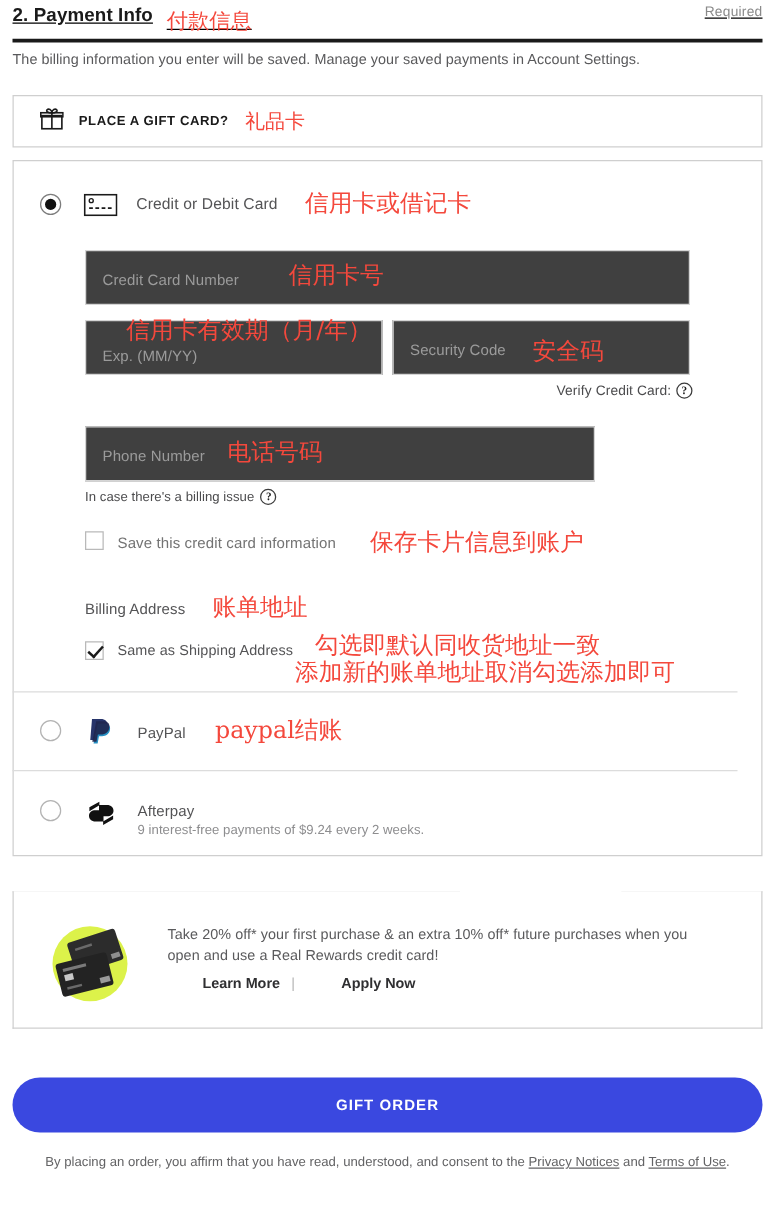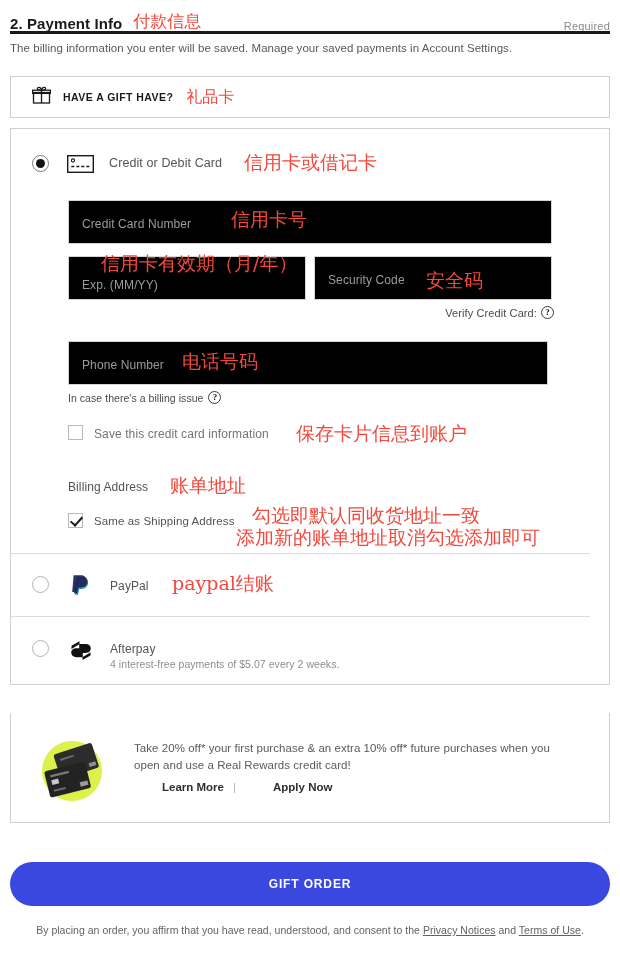--- a/index.html
+++ b/index.html
@@ -8,21 +8,21 @@
     width: 620px; height: 972px;
     background: #ffffff;
     font-family: "Liberation Sans", sans-serif;
     -webkit-font-smoothing: antialiased;
   }
   body { position: relative; overflow: hidden; }
 
   
   .section-head {
     position: absolute; left: 10px; top: 4px; width: 600px; height: 28px;
-    display: flex; align-items: flex-end;
+    display: flex; align-items: flex-start; text-decoration: underline;
   }
   .section-num {
     font-size: 15px; font-weight: bold; color: #1a1a1a; letter-spacing: .1px;
     white-space: nowrap;
   }
   .zh {
     color: #f4483c; font-family: "DejaVu Sans", sans-serif; font-weight: 400;
     white-space: nowrap; pointer-events: none;
   }
   .head-zh { font-size: 17px; margin-left: 11px; position: relative; top: 1px; }
@@ -73,33 +73,33 @@
   #cc-radio { left: 32px; top: 155px; }
   #cc-icon { position: absolute; left: 67px; top: 155px; width: 27px; height: 18px; }
   #cc-label {
     position: absolute; left: 109px; top: 156px;
     font-size: 12.5px; color: #545456; letter-spacing: .1px;
   }
   #cc-zh { position: absolute; left: 244px; top: 150px; font-size: 19px; }
 
   
   .fld {
-    position: absolute; border: 1px solid #d5d5d5; background: #000000;
+    position: absolute; border: 1px solid #d5d5d5; background: #404040;
   }
   .fld .ph {
     position: absolute; left: 13px; font-size: 12px; color: #9b9b9b;
     letter-spacing: .1px; white-space: nowrap;
   }
   #f-ccnum { left: 68px; top: 200px; width: 484px; height: 44px; }
   #f-ccnum .ph { top: 16px; }
   #f-exp   { left: 68px; top: 256px; width: 238px; height: 44px; }
   #f-exp .ph { top: 21px; }
   #f-cvv   { left: 314px; top: 256px; width: 238px; height: 44px; }
   #f-cvv .ph { top: 16px; }
-  #f-phone { left: 68px; top: 341px; width: 480px; height: 44px; }
+  #f-phone { left: 68px; top: 341px; width: 408px; height: 44px; }
   #f-phone .ph { top: 16px; }
 
   #ccnum-zh { position: absolute; left: 231px; top: 207px; font-size: 19px; }
   #exp-zh   { position: absolute; left: 101px; top: 251px; font-size: 19px; }
   #cvv-zh   { position: absolute; left: 426px; top: 268px; font-size: 19px; }
   #phone-zh { position: absolute; left: 182px; top: 349px; font-size: 19px; }
 
   #verify-row {
     position: absolute; right: 66px; top: 306px;
     display: flex; align-items: center; gap: 4px;
@@ -235,21 +235,21 @@
   <div class="gift-row">
     <span>
       <svg width="19" height="18" viewBox="0 0 19 18" aria-hidden="true">
         <rect x="1.5" y="6.5" width="16" height="10.5" fill="none" stroke="#1a1a1a" stroke-width="1.3"></rect>
         <rect x="0.6" y="4.2" width="17.8" height="3.2" fill="none" stroke="#1a1a1a" stroke-width="1.3"></rect>
         <line x1="9.5" y1="4.4" x2="9.5" y2="17" stroke="#1a1a1a" stroke-width="1.3"></line>
         <path d="M9.5 4.4 C9.5 1.6 6.8 0.6 5.6 1.9 C4.5 3.1 6.6 4.4 9.5 4.4Z" fill="none" stroke="#1a1a1a" stroke-width="1.2"></path>
         <path d="M9.5 4.4 C9.5 1.6 12.2 0.6 13.4 1.9 C14.5 3.1 12.4 4.4 9.5 4.4Z" fill="none" stroke="#1a1a1a" stroke-width="1.2"></path>
       </svg>
     </span>
-    <span class="gift-label">HAVE A GIFT HAVE?</span>
+    <span class="gift-label">PLACE A GIFT CARD?</span>
     <span class="zh gift-zh">礼品卡</span>
   </div>
 </div>
 
 <div class="box" id="payment-box"></div>
 
 <div class="radio checked" id="cc-radio"></div>
 <span id="cc-icon">
   <svg width="27" height="18" viewBox="0 0 27 18" aria-hidden="true">
     <rect x="0.7" y="0.7" width="25.6" height="16.6" fill="#fff" stroke="#1a1a1a" stroke-width="1.4"></rect>
@@ -315,21 +315,21 @@
 <span class="zh" id="pp-zh">paypal结账</span>
 
 <div class="opt-divider" id="div-afterpay"></div>
 <div class="radio" id="ap-radio"></div>
 <span id="ap-icon">
   <svg width="26" height="24" viewBox="0 0 26 24" aria-hidden="true">
     <path d="M3.5 8.8 L11.5 4.3 L11.5 7.0 L17.5 7.0 C21.0 7.0 22.8 9.0 22.8 11.6 C22.8 14.4 20.6 16.0 17.6 16.0 L14.8 16.0 L14.8 19.9 L22.5 15.3 L22.5 18.4 L14.5 22.9 L14.5 20.2 L8.5 20.2 C5.0 20.2 3.2 18.2 3.2 15.6 C3.2 12.8 5.4 11.2 8.4 11.2 L11.2 11.2 L11.2 7.3 L3.5 11.9 Z" fill="#111111"></path>
   </svg>
 </span>
 <span id="ap-label">Afterpay</span>
-<span id="ap-sub">4 interest-free payments of $5.07 every 2 weeks.</span>
+<span id="ap-sub">9 interest-free payments of $9.24 every 2 weeks.</span>
 
 <div id="promo-top-left"></div>
 <div id="promo-top-right"></div>
 <div id="promo-box"></div>
 <span id="promo-art">
   <svg width="76" height="76" viewBox="0 0 76 76" aria-hidden="true">
     <circle cx="38" cy="38" r="30" fill="#dcf24a"></circle>
     <g transform="rotate(-18 40 34)">
       <rect x="24" y="16" width="40" height="26" rx="2.5" fill="#2c2c2c"></rect>
       <rect x="29" y="22" width="14" height="2" fill="#6a6a6a"></rect>

